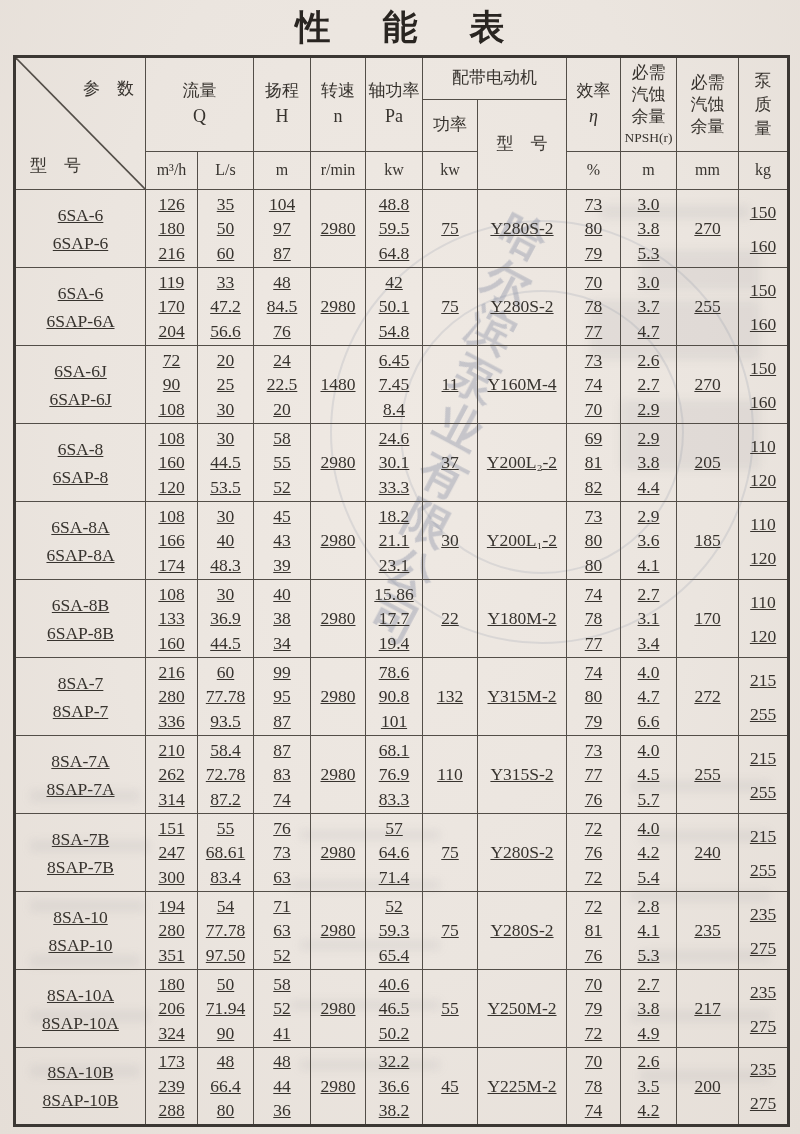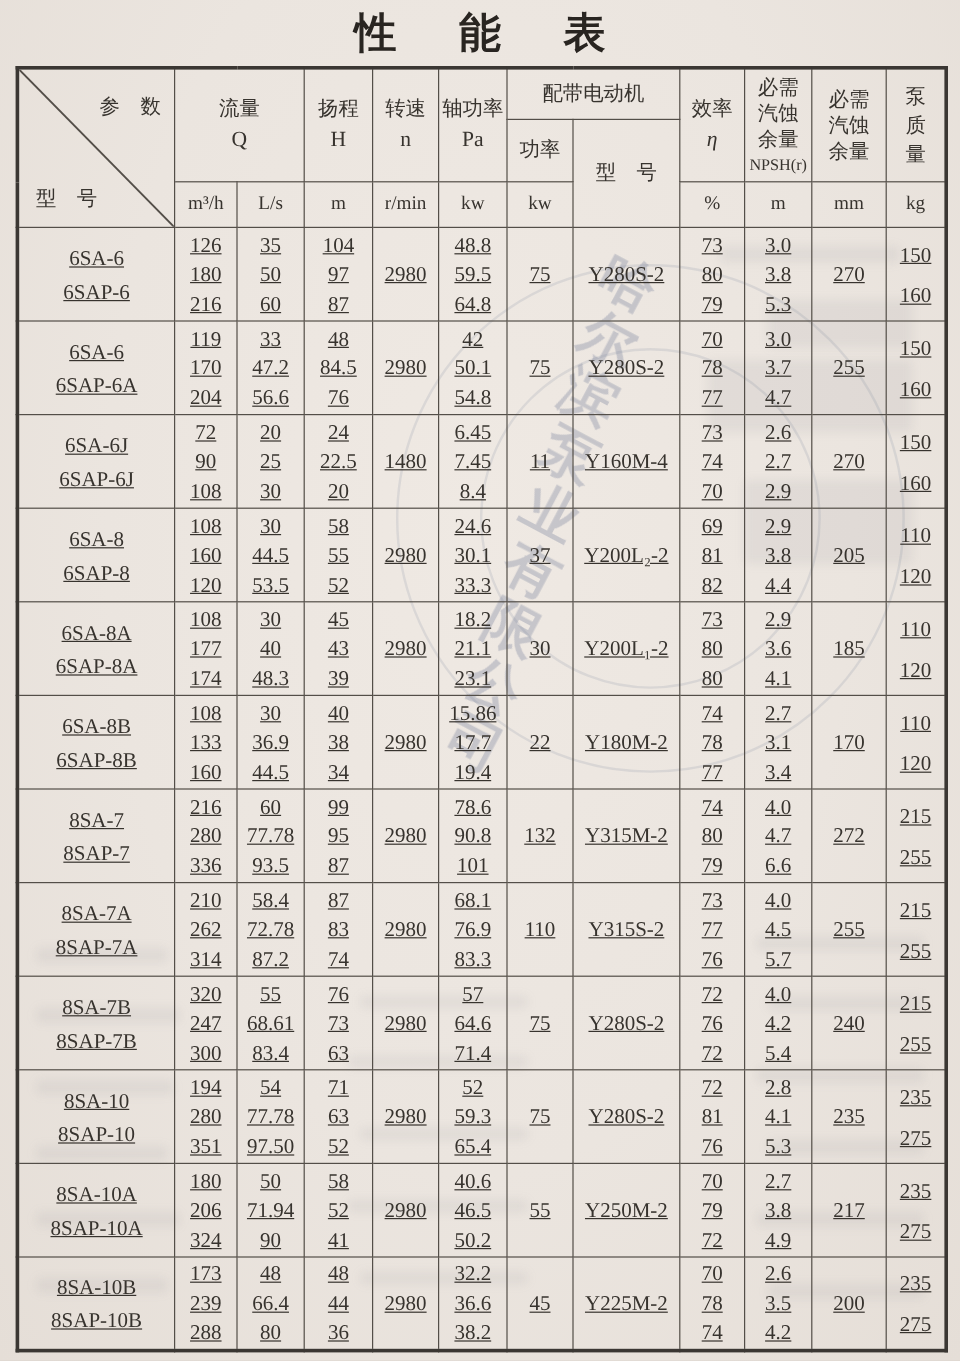--- a/index.html
+++ b/index.html
@@ -352,21 +352,21 @@
             <span>120</span>
           </td>
         </tr>
         <tr>
           <td class="lines model-cell">
             <span>6SA-8A</span>
             <span>6SAP-8A</span>
           </td>
           <td class="lines">
             <span>108</span>
-            <span>177</span>
+            <span>166</span>
             <span>174</span>
           </td>
           <td class="lines">
             <span>30</span>
             <span>40</span>
             <span>48.3</span>
           </td>
           <td class="lines">
             <span>45</span>
             <span>43</span>
@@ -527,21 +527,21 @@
             <span>215</span>
             <span>255</span>
           </td>
         </tr>
         <tr>
           <td class="lines model-cell">
             <span>8SA-7B</span>
             <span>8SAP-7B</span>
           </td>
           <td class="lines">
-            <span>320</span>
+            <span>151</span>
             <span>247</span>
             <span>300</span>
           </td>
           <td class="lines">
             <span>55</span>
             <span>68.61</span>
             <span>83.4</span>
           </td>
           <td class="lines">
             <span>76</span>

